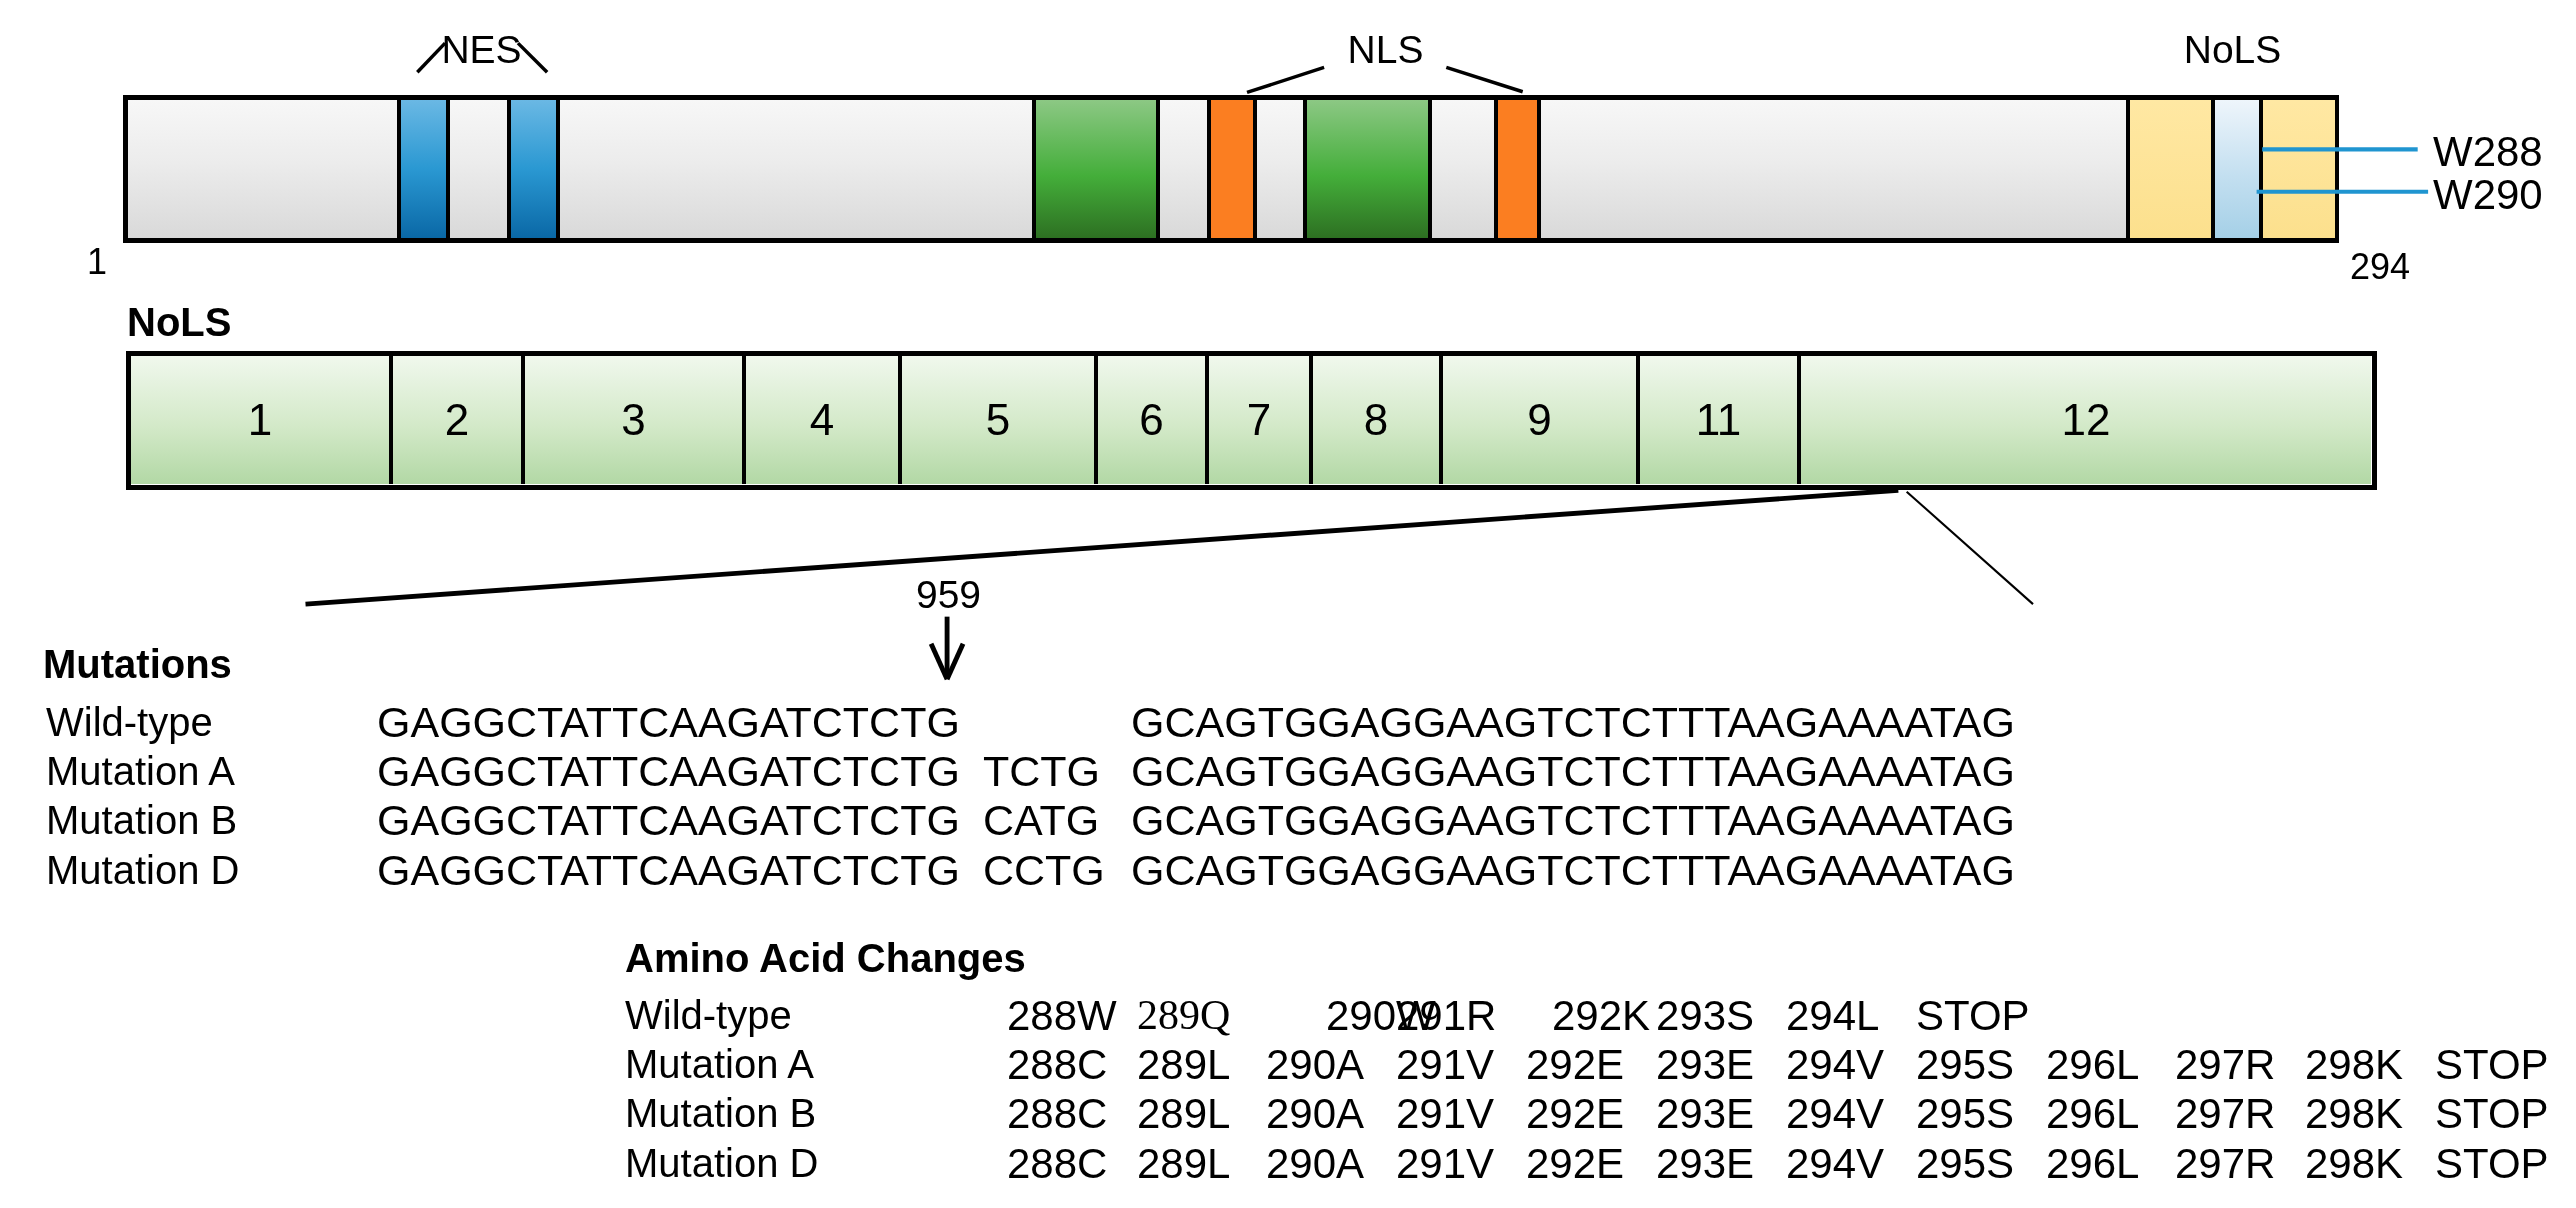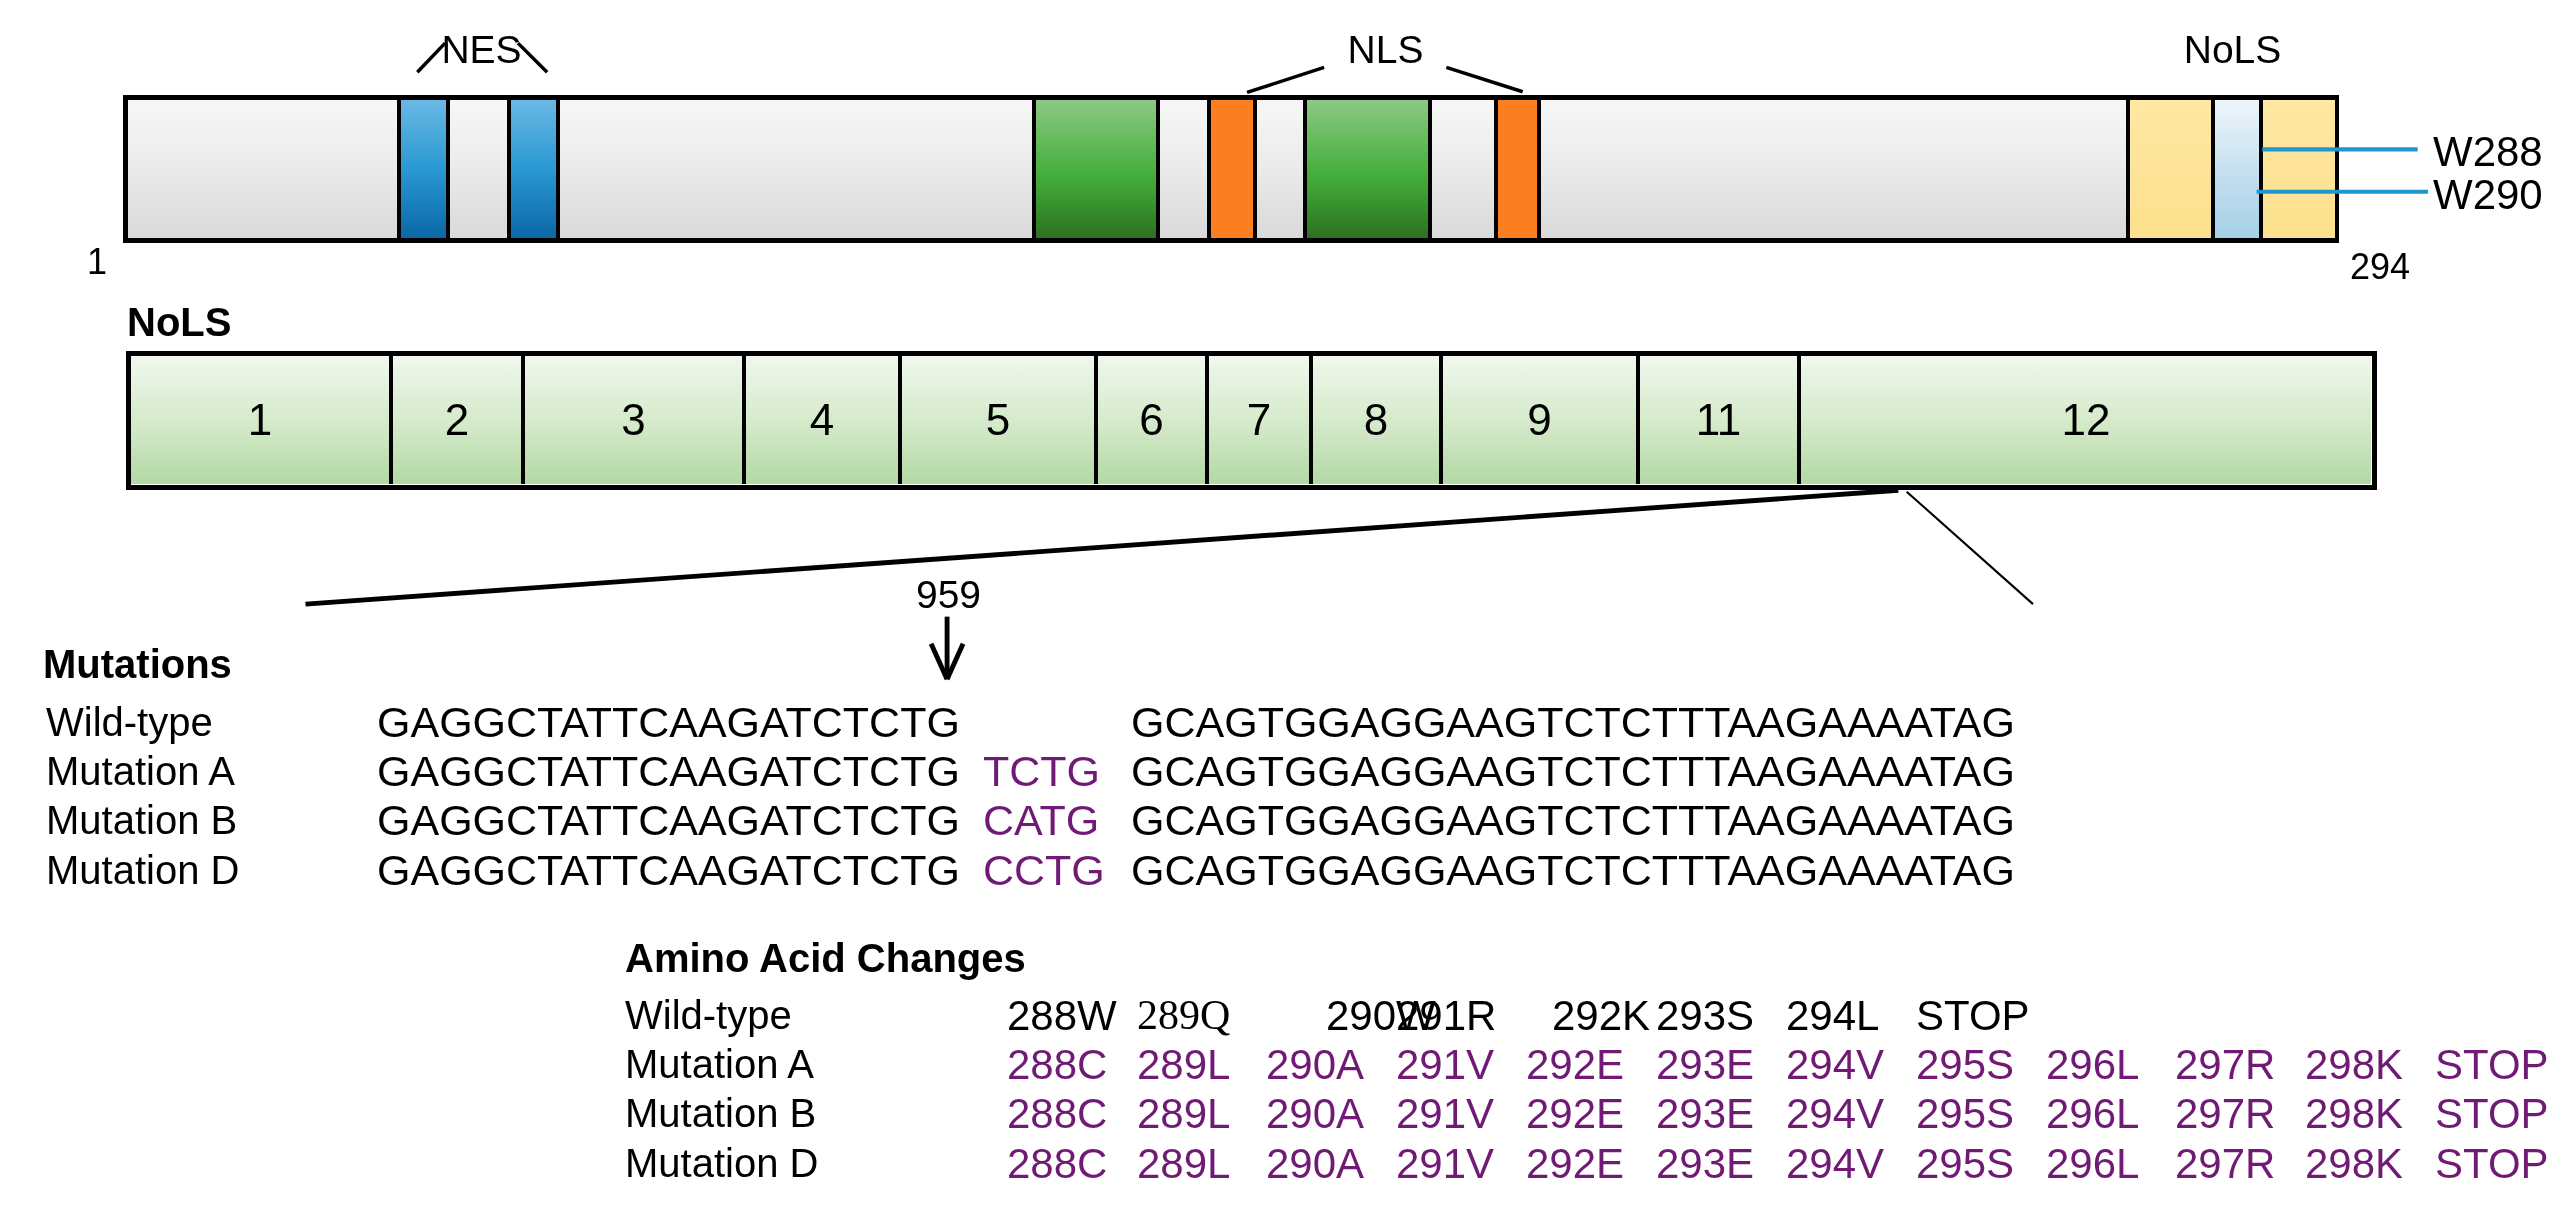--- a/index.html
+++ b/index.html
@@ -27,21 +27,21 @@
     border:5.6px solid #000;}
   .exon-cell{position:absolute;top:0;height:128px;box-sizing:border-box;
     border-right:4.2px solid #000;
     background:linear-gradient(180deg,#f0f8ed 0%,#d3e9c8 55%,#b2d8a5 100%);
     display:flex;align-items:center;justify-content:center;
     font-size:44px;}
   .exon-cell.last{border-right:none;text-align:center;}
   
   .seq-text{font-size:43px;line-height:49px;}
   .row-label{font-size:40px;line-height:49px;}
-  .red{color:#701a75;}
+  .red{color:#000000;}
   
   .aa-cell{font-size:42px;line-height:49px;}
   svg{position:absolute;left:0;top:0;pointer-events:none;}
 </style>
 </head>
 <body>
 
 <div class="abs protein-bar"></div>
 <div id="domain-container">
     <div class="abs domain-box fill-blue" style="left: 397px; width: 53px;"></div>

